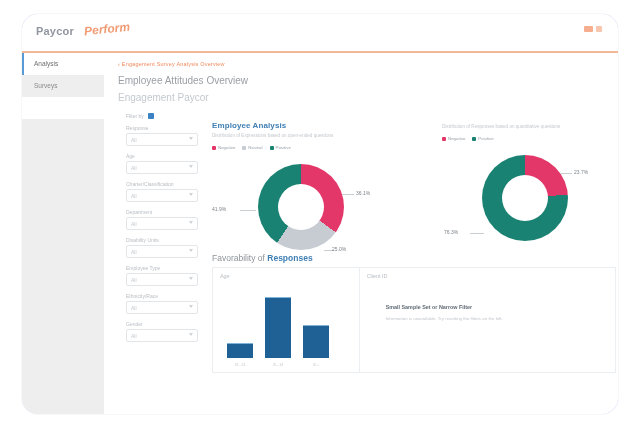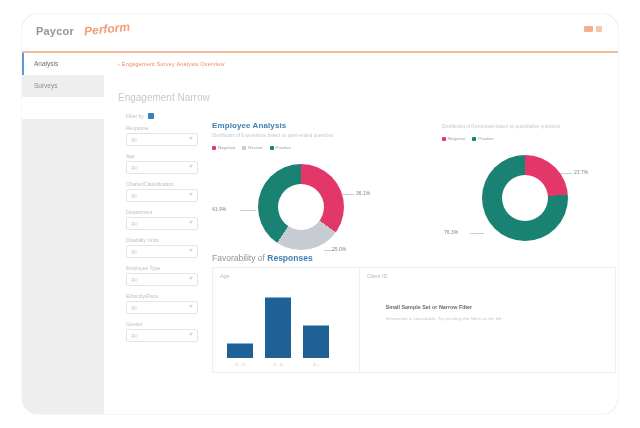--- a/index.html
+++ b/index.html
@@ -207,21 +207,22 @@
         <span>Analysis</span>
       </div>
       <div class="nav-item" style="background:#eeeeee;position:relative;z-index:2;">
         <span>Surveys</span>
       </div>
     </div>
 
     <div class="content">
 
       <div class="breadcrumb">‹ Engagement Survey Analysis Overview</div>
-      <div class="page-subtitle">Engagement Narrow</div>
+      <div class="page-title">Employee Attitudes Overview</div>
+      <div class="page-subtitle">Engagement Paycor</div>
 
       <div class="filters">
         <div class="filter-head">
           <span class="lbl">Filter by</span>
           <span class="ficon"></span>
         </div>
 
         <div class="filter-group">
           <span class="flabel">Response</span>
           <div class="filter-select">

